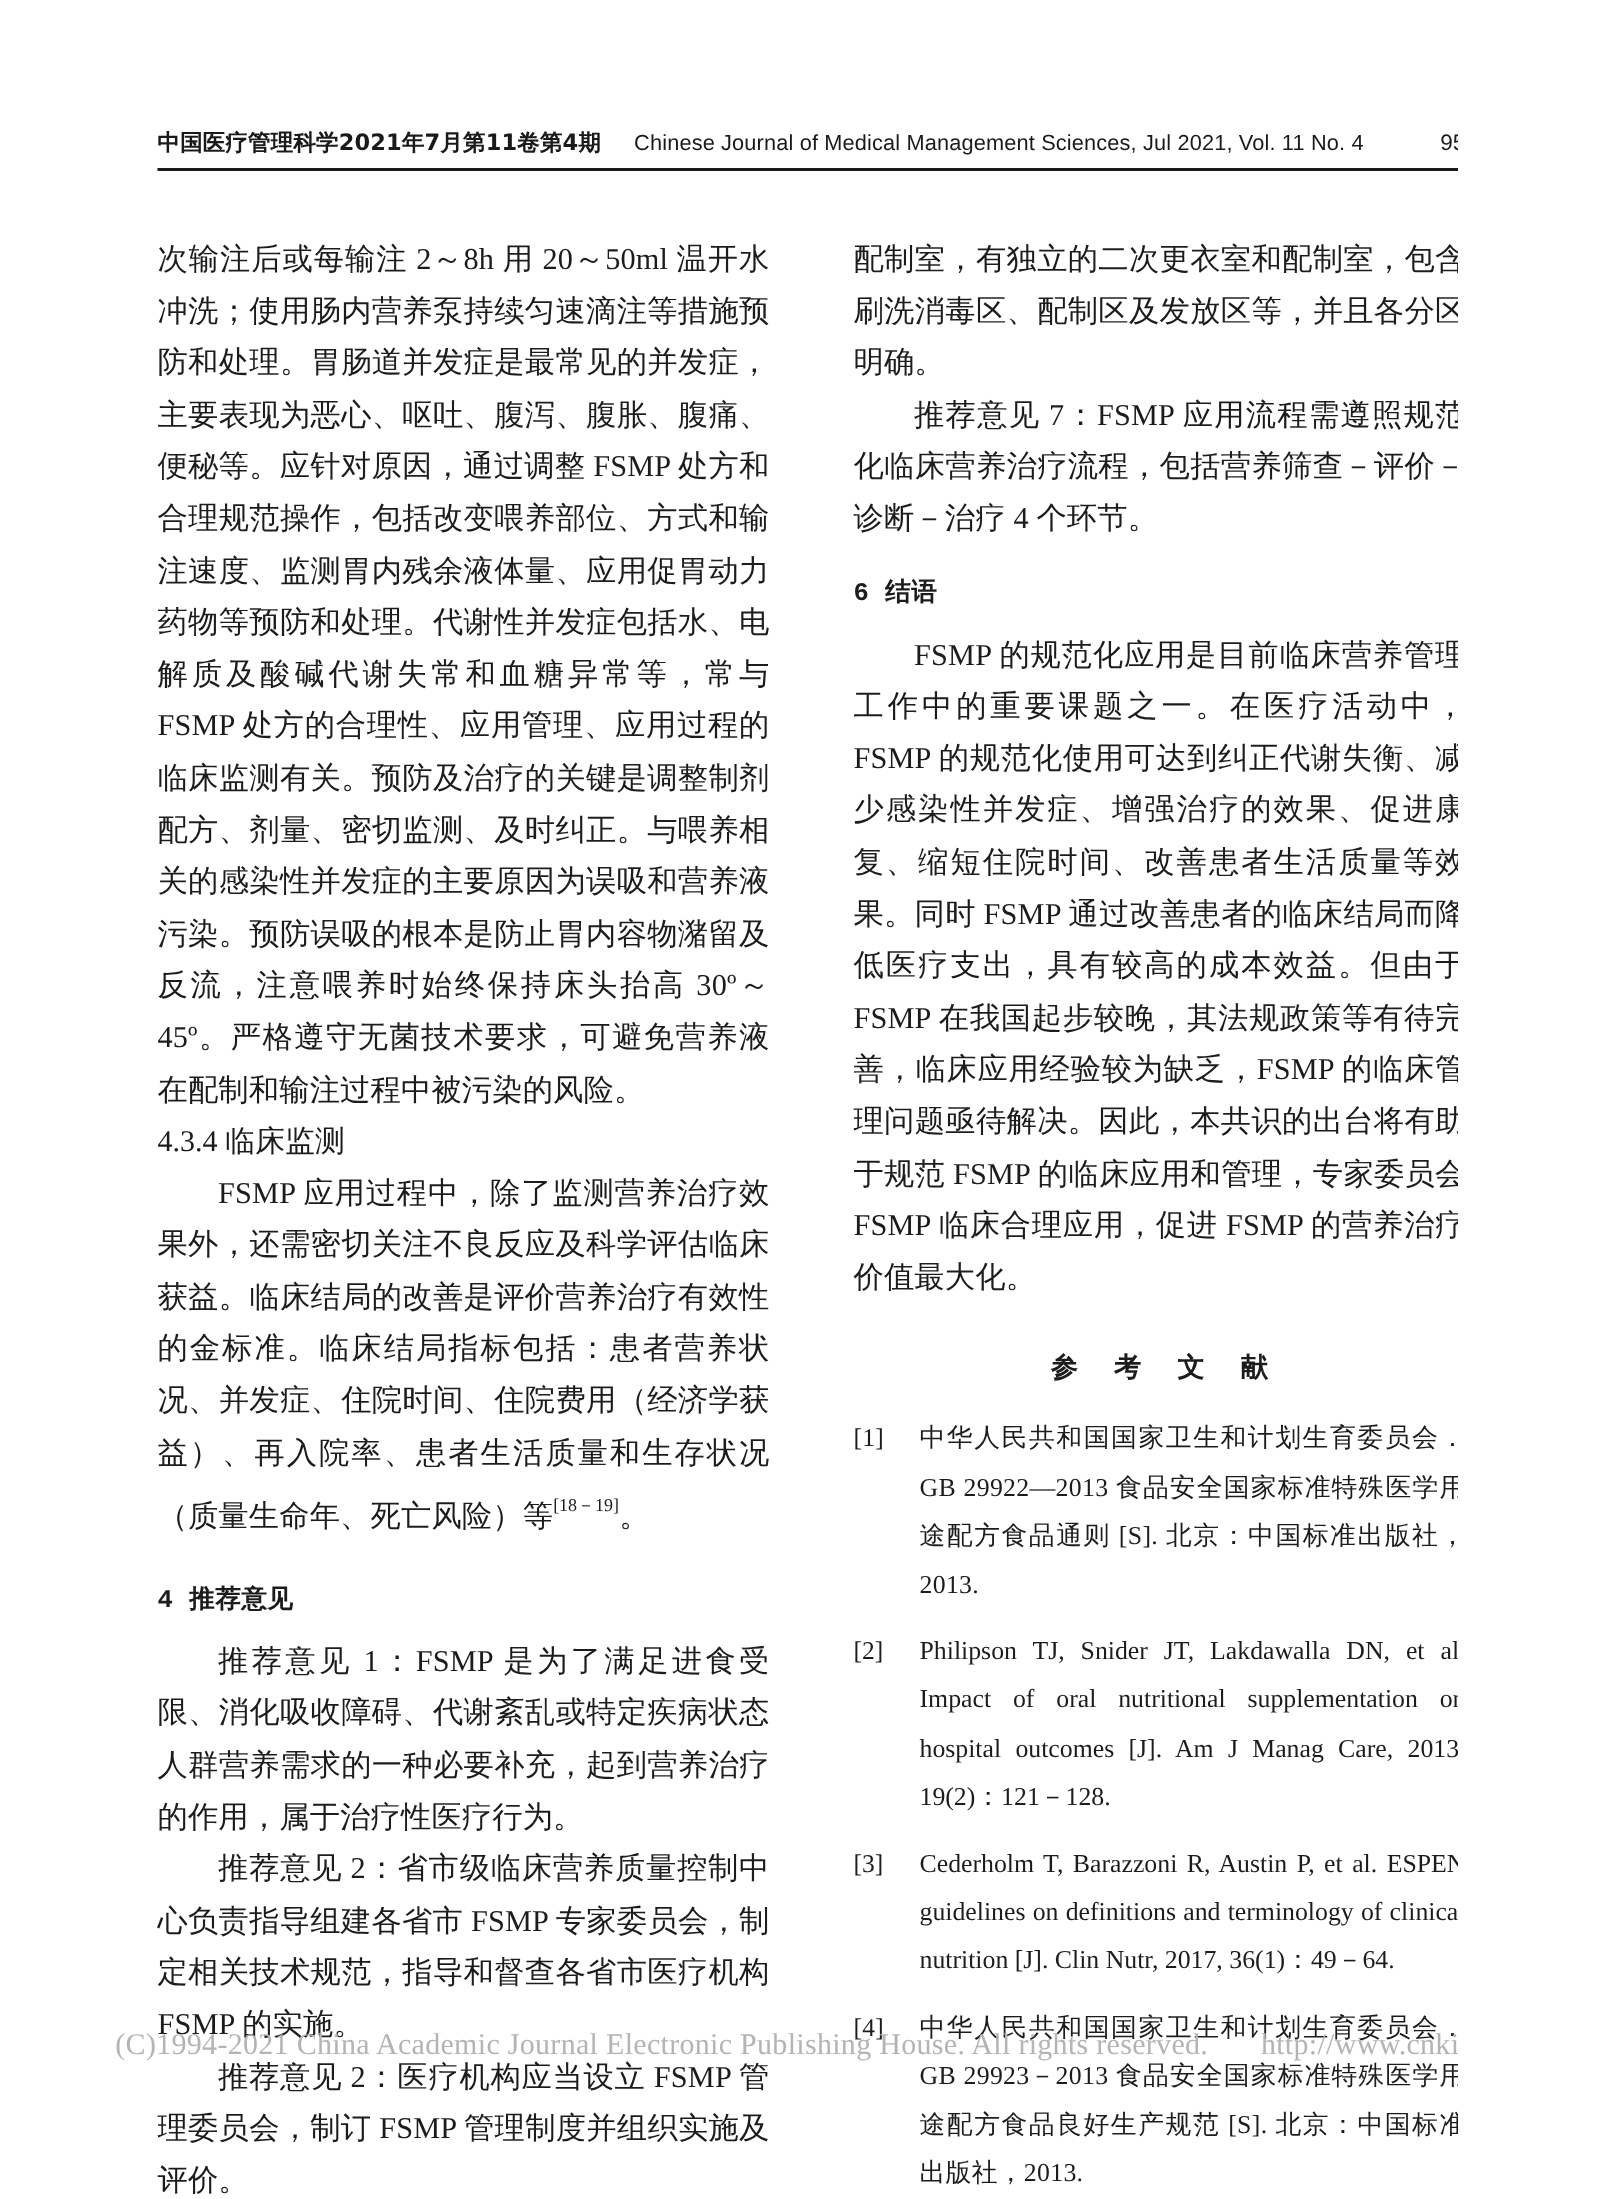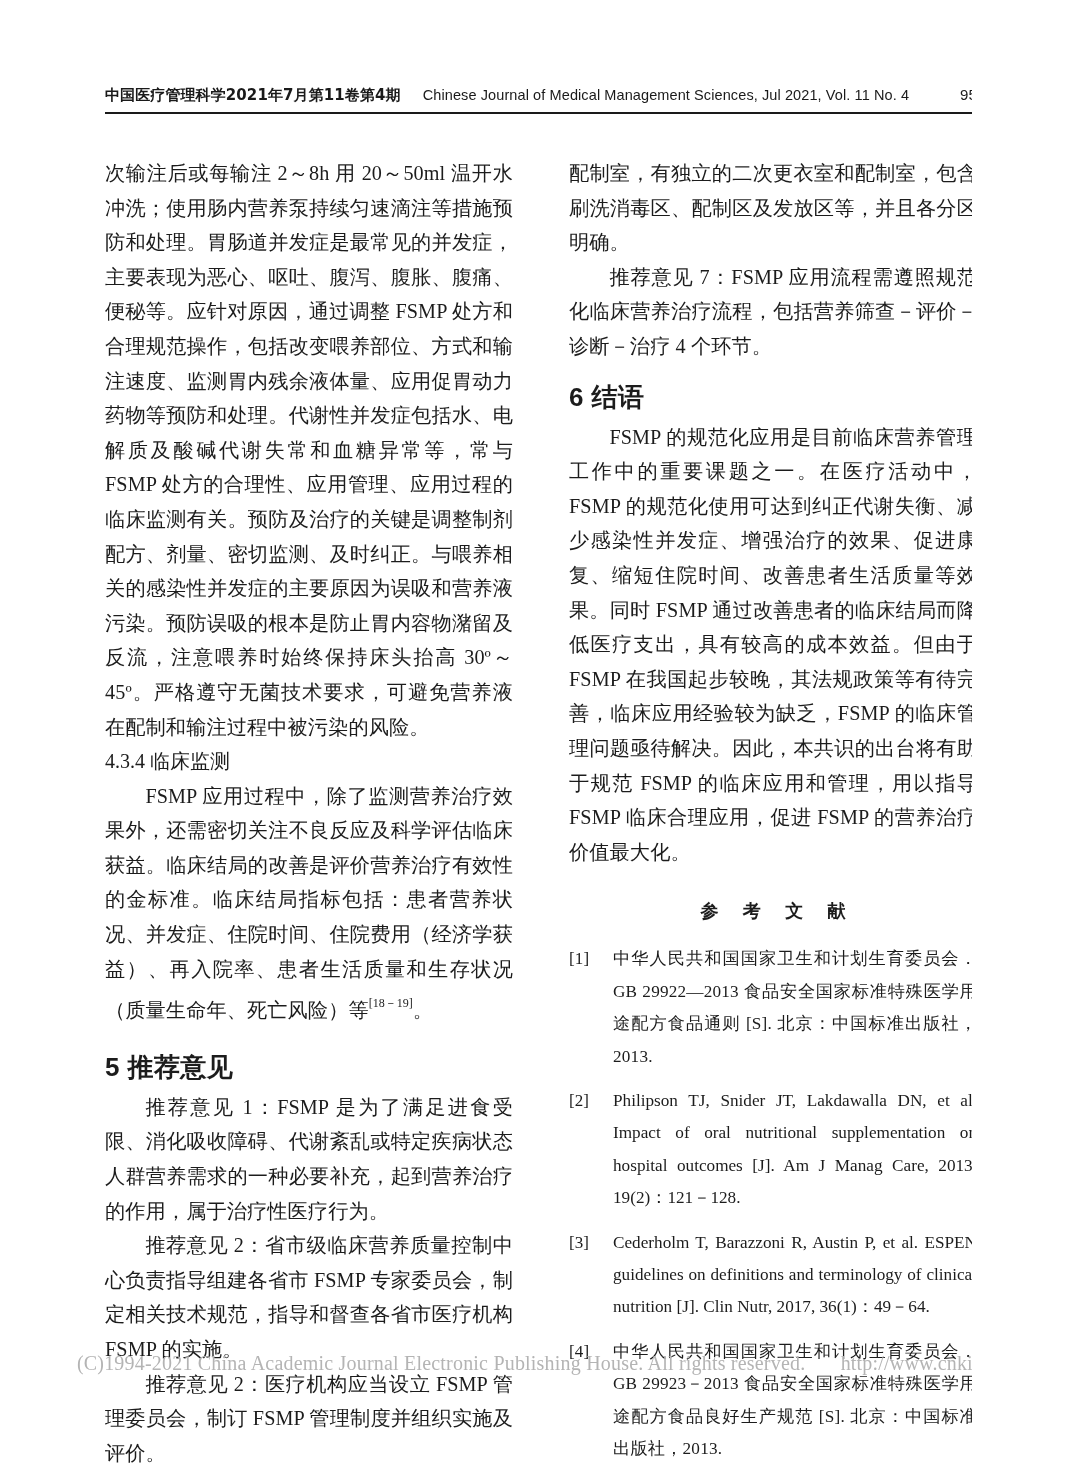--- a/index.html
+++ b/index.html
@@ -76,23 +76,23 @@
     text-align: justify;
     text-justify: inter-ideograph;
     letter-spacing: 0.1px;
     font-family: "Liberation Serif", "DejaVu Serif", serif;
   }
   p.body.indent { text-indent: 2em; }
   p.body.noindent { text-indent: 0; margin-top: 16px; }
 
   h2.section {
     margin: 22px 0 6px 0;
-    font-size: 26px;
+    font-size: 17px;
     line-height: 34px;
-    font-family: Liberation Sans, sans-serif;
+    font-family: Liberation Mono, monospace;
     font-weight: 700;
     letter-spacing: 0.4px;
   }
   h2.section.tight { margin-top: 16px; }
 
   .subhead {
     margin: 0;
     font-size: 20px;
     line-height: 34.6px;
     text-indent: 0;
@@ -169,38 +169,38 @@
   <div class="columns">
 
     <div class="col">
 
       <p class="body noindent">次输注后或每输注 2～8h 用 20～50ml 温开水冲洗；使用肠内营养泵持续匀速滴注等措施预防和处理。胃肠道并发症是最常见的并发症，主要表现为恶心、呕吐、腹泻、腹胀、腹痛、便秘等。应针对原因，通过调整 FSMP 处方和合理规范操作，包括改变喂养部位、方式和输注速度、监测胃内残余液体量、应用促胃动力药物等预防和处理。代谢性并发症包括水、电解质及酸碱代谢失常和血糖异常等，常与 FSMP 处方的合理性、应用管理、应用过程的临床监测有关。预防及治疗的关键是调整制剂配方、剂量、密切监测、及时纠正。与喂养相关的感染性并发症的主要原因为误吸和营养液污染。预防误吸的根本是防止胃内容物潴留及反流，注意喂养时始终保持床头抬高 30º～45º。严格遵守无菌技术要求，可避免营养液在配制和输注过程中被污染的风险。</p>
 
       <p class="subhead">4.3.4 临床监测</p>
 
       <p class="body indent"><span>FSMP 应用过程中，除了监测营养治疗效果外，还需密切关注不良反应及科学评估临床获益。临床结局的改善是评价营养治疗有效性的金标准。临床结局指标包括：患者营养状况、并发症、住院时间、住院费用（经济学获益）、再入院率、患者生活质量和生存状况（质量生命年、死亡风险）等</span><sup class="cite">[18－19]</sup><span>。</span></p>
 
-      <h2 class="section">5 推荐意见</h2>
+      <h2 class="section">4 推荐意见</h2>
 
       <p class="body indent">推荐意见 1：FSMP 是为了满足进食受限、消化吸收障碍、代谢紊乱或特定疾病状态人群营养需求的一种必要补充，起到营养治疗的作用，属于治疗性医疗行为。</p>
       <p class="body indent">推荐意见 2：省市级临床营养质量控制中心负责指导组建各省市 FSMP 专家委员会，制定相关技术规范，指导和督查各省市医疗机构 FSMP 的实施。</p>
       <p class="body indent">推荐意见 2：医疗机构应当设立 FSMP 管理委员会，制订 FSMP 管理制度并组织实施及评价。</p>
       <p class="body indent">推荐意见 4：涉及 FSMP 应用的相关医务人员，需经过 FSMP 相关知识、规范应用和管理方面的培训并考核合格，遵循规范化诊疗流程开具 FSMP 处方。</p>
 
     </div>
 
     <div class="col">
 
       <p class="body noindent">配制室，有独立的二次更衣室和配制室，包含刷洗消毒区、配制区及发放区等，并且各分区明确。</p>
 
       <p class="body indent">推荐意见 7：FSMP 应用流程需遵照规范化临床营养治疗流程，包括营养筛查－评价－诊断－治疗 4 个环节。</p>
 
       <h2 class="section tight">6 结语</h2>
 
-      <p class="body indent">FSMP 的规范化应用是目前临床营养管理工作中的重要课题之一。在医疗活动中，FSMP 的规范化使用可达到纠正代谢失衡、减少感染性并发症、增强治疗的效果、促进康复、缩短住院时间、改善患者生活质量等效果。同时 FSMP 通过改善患者的临床结局而降低医疗支出，具有较高的成本效益。但由于 FSMP 在我国起步较晚，其法规政策等有待完善，临床应用经验较为缺乏，FSMP 的临床管理问题亟待解决。因此，本共识的出台将有助于规范 FSMP 的临床应用和管理，用以指导 FSMP 临床合理应用，促进 FSMP 的营养治疗价值最大化。</p>
+      <p class="body indent">FSMP 的规范化应用是目前临床营养管理工作中的重要课题之一。在医疗活动中，FSMP 的规范化使用可达到纠正代谢失衡、减少感染性并发症、增强治疗的效果、促进康复、缩短住院时间、改善患者生活质量等效果。同时 FSMP 通过改善患者的临床结局而降低医疗支出，具有较高的成本效益。但由于 FSMP 在我国起步较晚，其法规政策等有待完善，临床应用经验较为缺乏，FSMP 的临床管理问题亟待解决。因此，本共识的出台将有助于规范 FSMP 的临床应用和管理，专家委员会 FSMP 临床合理应用，促进 FSMP 的营养治疗价值最大化。</p>
 
       <div class="ref-title">参 考 文 献</div>
 
       <ul class="refs">
         <li class="cn">
           <span class="num">[1]</span>
           <span>中华人民共和国国家卫生和计划生育委员会．GB 29922—2013 食品安全国家标准特殊医学用途配方食品通则 [S]. 北京：中国标准出版社，2013.</span>
         </li>
         <li>
           <span class="num">[2]</span>

